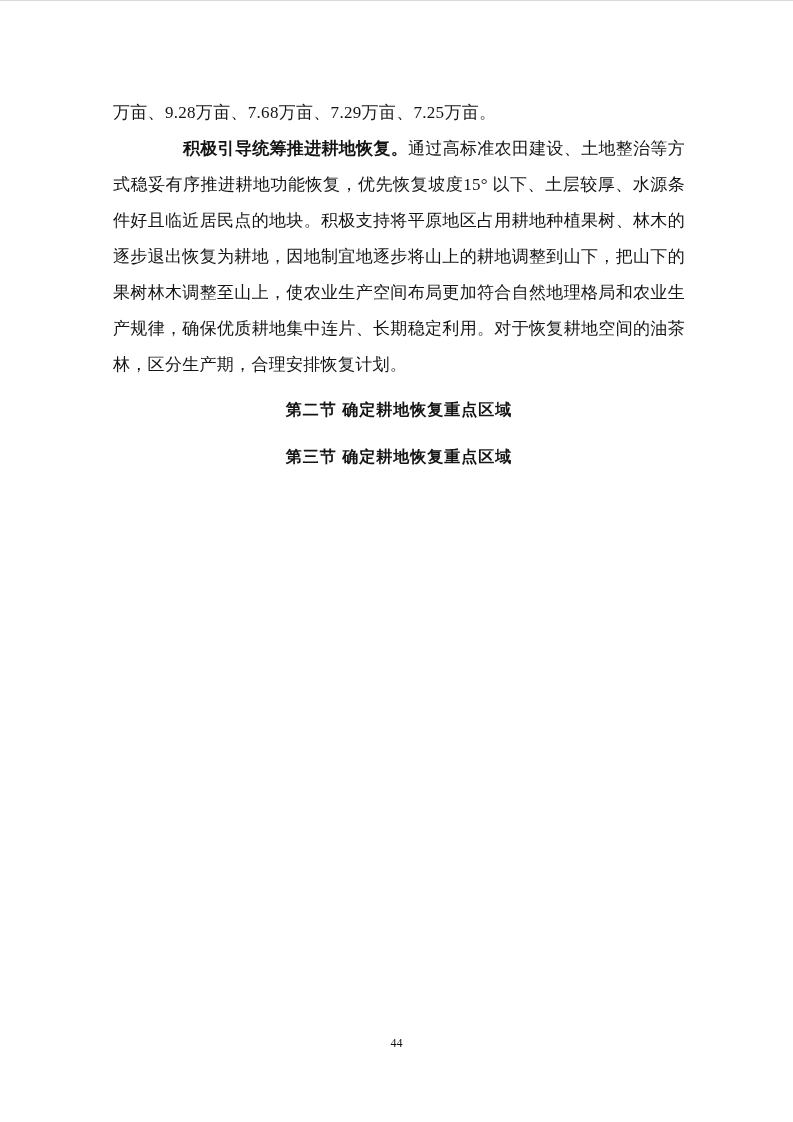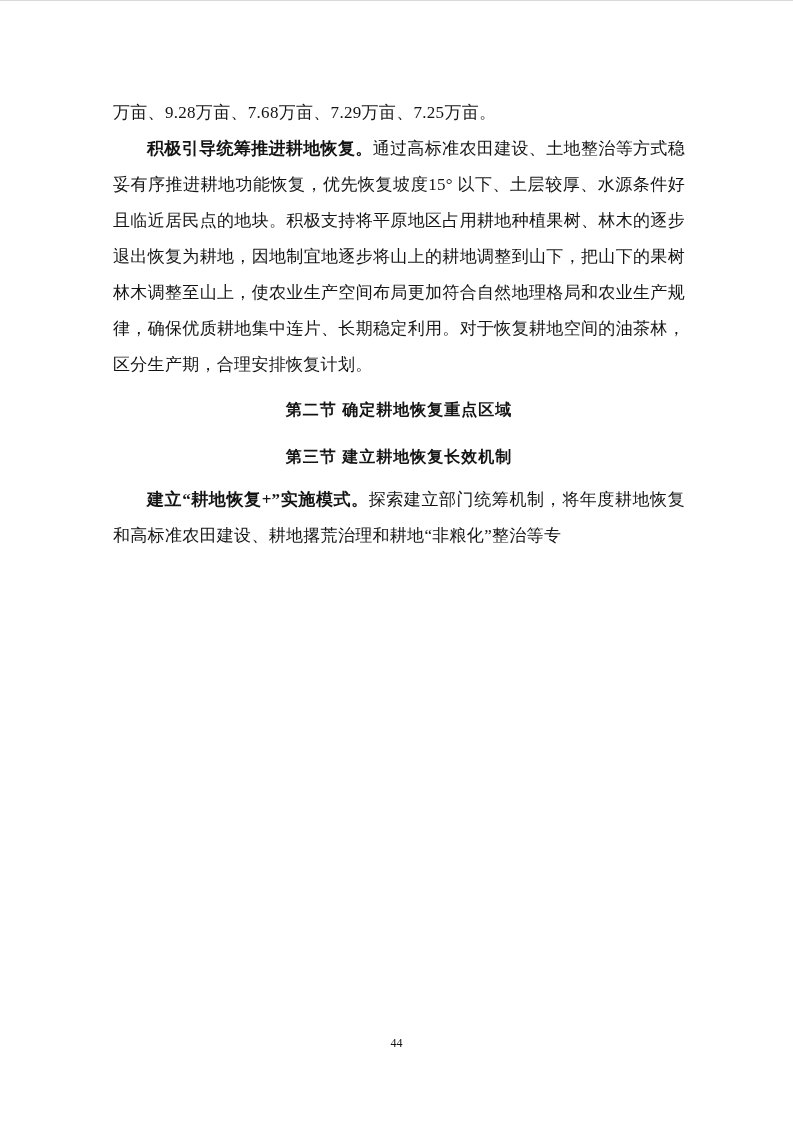--- a/index.html
+++ b/index.html
@@ -23,21 +23,21 @@
   }
   .para {
     font-size: 17px;
     line-height: 36px;
     text-align: justify;
     text-justify: inter-character;
     text-indent: 2em;
     letter-spacing: 0.3px;
   }
   .para.continuation { text-indent: 0; }
-  .para .lead { font-weight: bold; }
+  .para .lead { font-weight: bold; margin-left: 36px; }
   .section-heading {
     font-family: "Liberation Sans", "DejaVu Sans", sans-serif;
     font-weight: bold;
     font-size: 16px;
     line-height: 40px;
     text-align: center;
     margin: 7px 0 5px 0;
     letter-spacing: 1px;
     text-indent: 0;
   }
@@ -61,22 +61,21 @@
   <main class="content">
 
     <p class="para continuation"><span>万亩、9.28万亩、7.68万亩、7.29万亩、7.25万亩。</span></p>
 
     <p class="para"><b class="lead">积极引导统筹推进耕地恢复。</b><span>通过高标准农田建设、土地整治等方式稳妥有序推进耕地功能恢复，优先恢复坡度15° 以下、土层较厚、水源条件好且临近居民点的地块。积极支持将平原地区占用耕地种植果树、林木的逐步退出恢复为耕地，因地制宜地逐步将山上的耕地调整到山下，把山下的果树林木调整至山上，使农业生产空间布局更加符合自然地理格局和农业生产规律，确保优质耕地集中连片、长期稳定利用。对于恢复耕地空间的油茶林，区分生产期，合理安排恢复计划。</span></p>
 
     <h2 class="section-heading">第二节 确定耕地恢复重点区域</h2>
 
 
 
-    <h2 class="section-heading">第三节 建立耕地恢复长效机制</h2>
+    <h2 class="section-heading">第三节 确定耕地恢复重点区域</h2>
 
-    <p class="para"><b class="lead">建立“耕地恢复+”实施模式。</b><span>探索建立部门统筹机制，将年度耕地恢复和高标准农田建设、耕地撂荒治理和耕地“非粮化”整治等专</span></p>
 
   </main>
 
   <footer class="footer">
     <span class="page-number">44</span>
   </footer>
 </div>
 
 </body></html>

